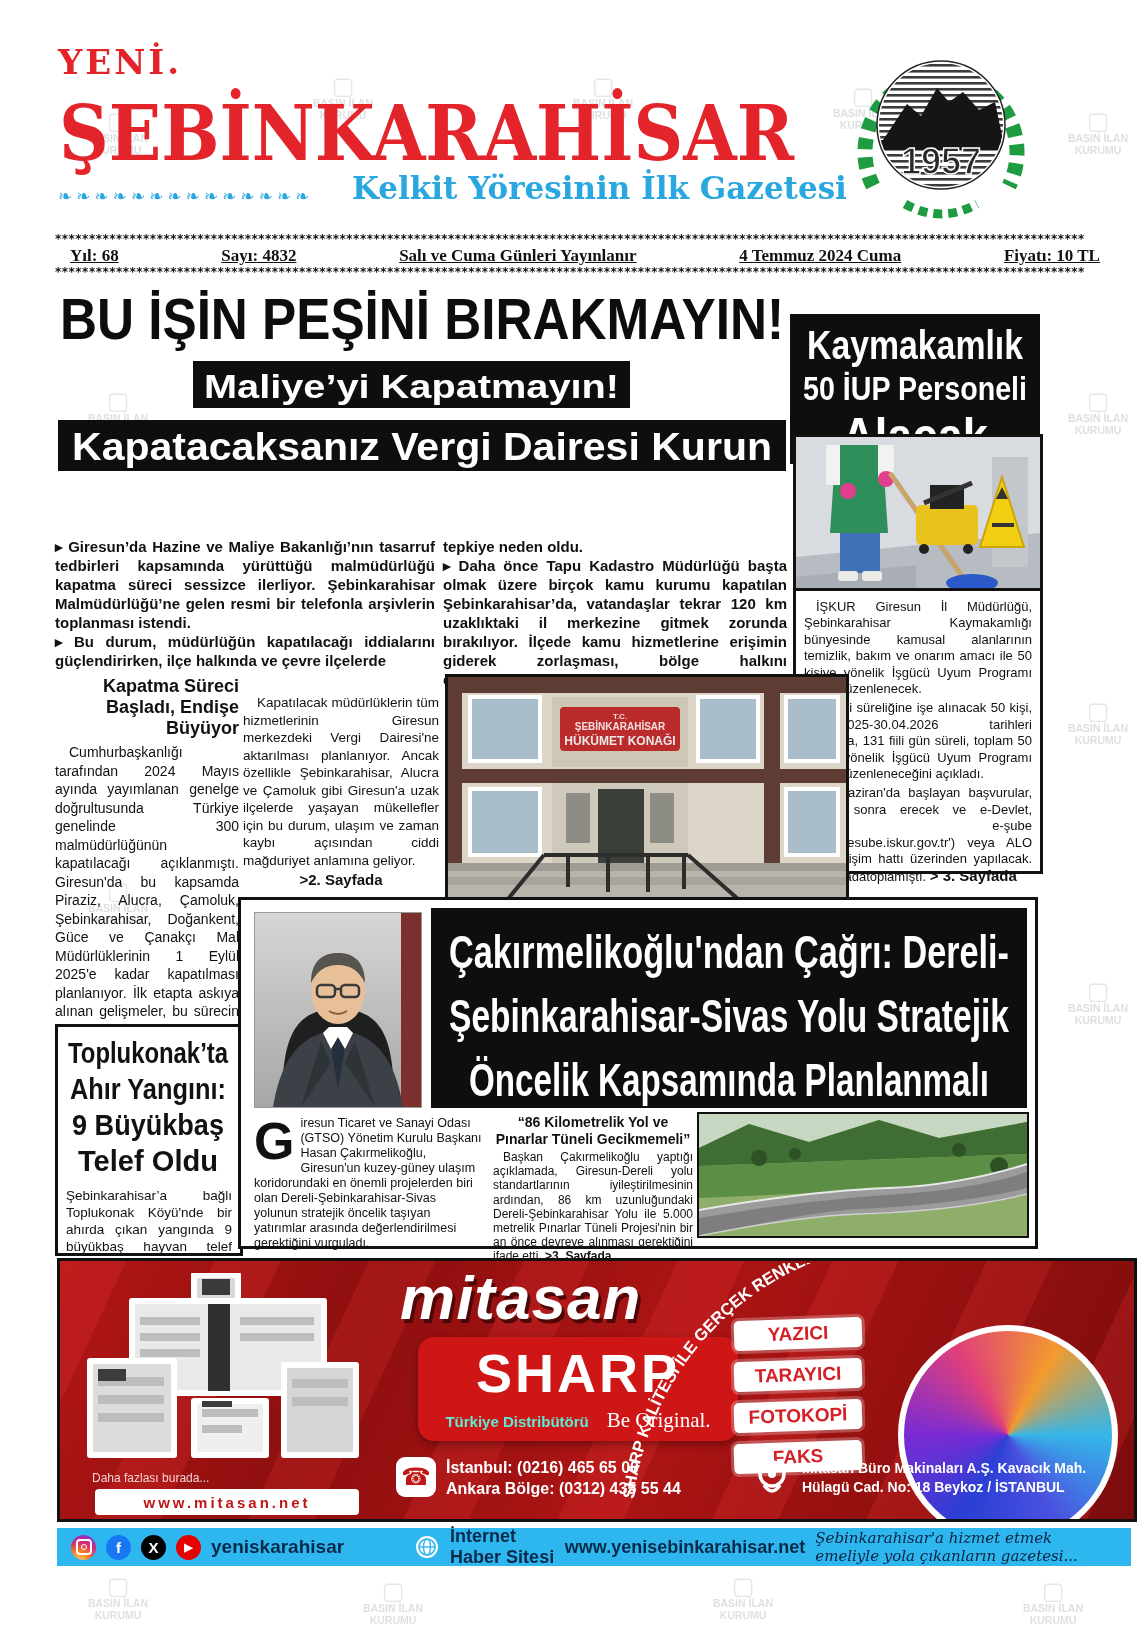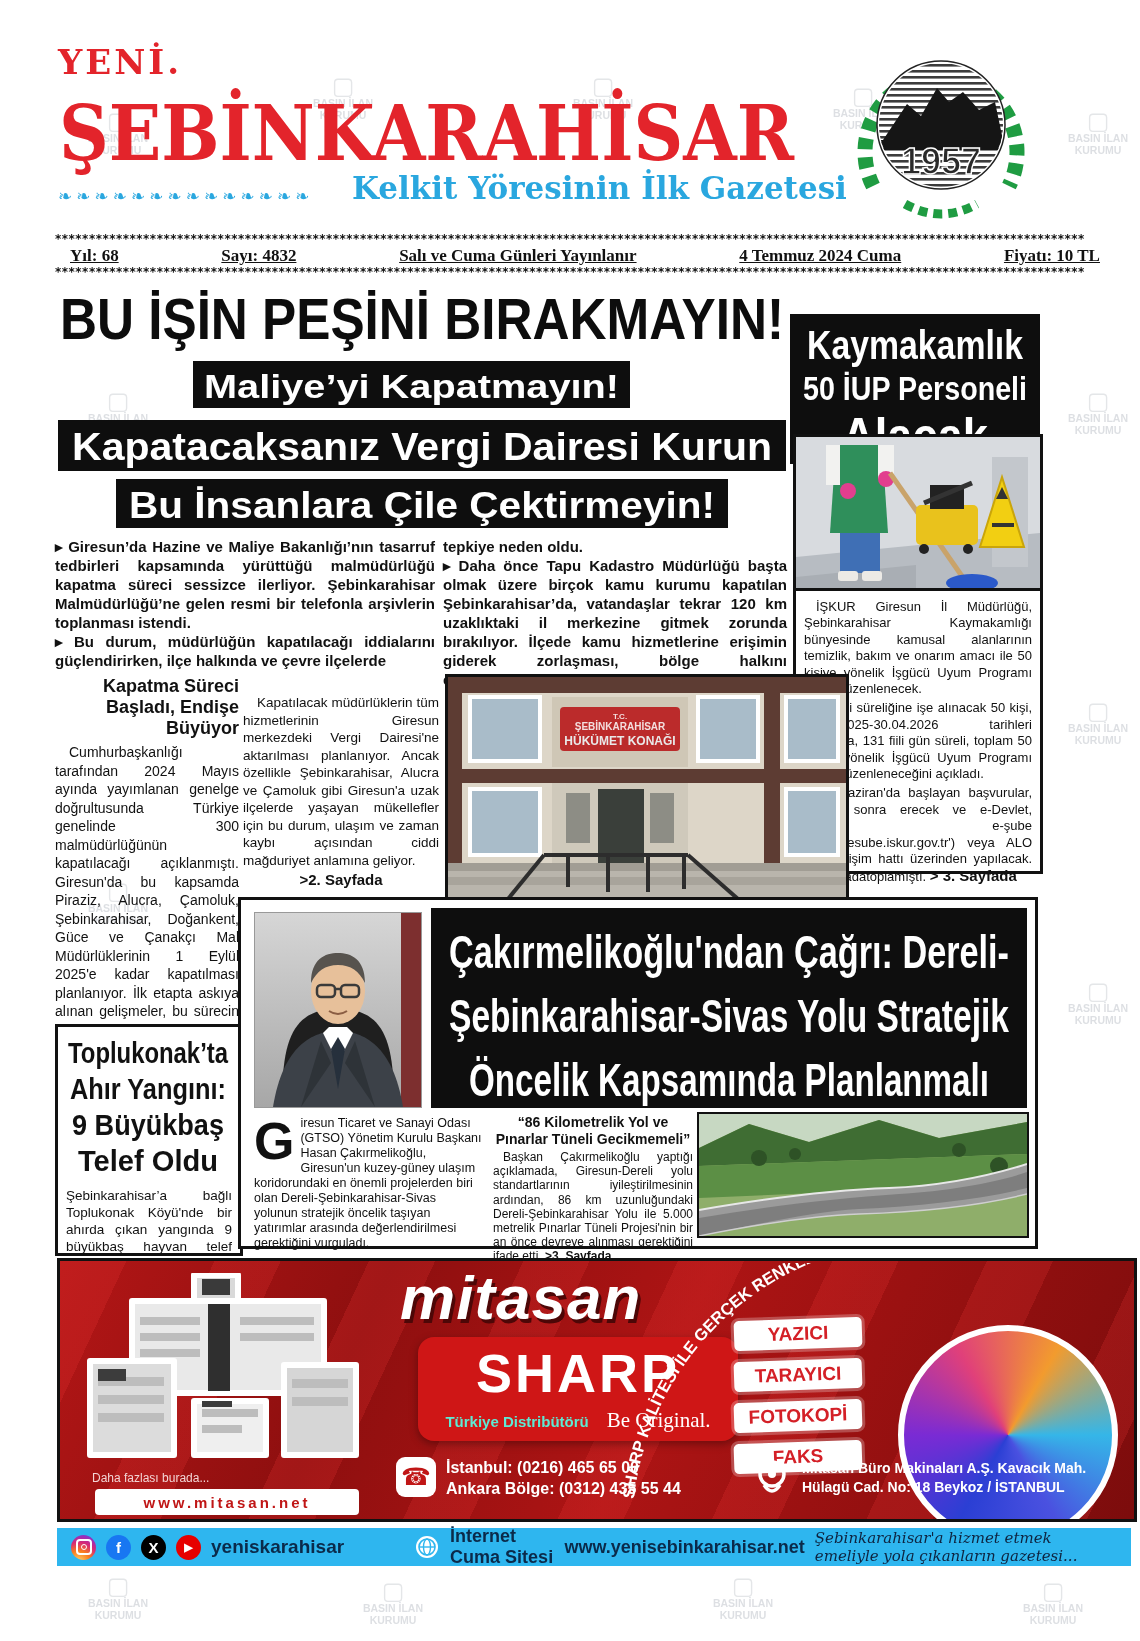--- a/index.html
+++ b/index.html
@@ -140,25 +140,20 @@
     <text class="svt" x="2" y="57" font-size="58" fill="#0d0d0d" textLength="724" lengthAdjust="spacingAndGlyphs">BU İŞİN PEŞİNİ BIRAKMAYIN!</text>
   </svg>
   <div class="abs bbox z" style="left:193px;top:361px;width:437px;height:47px;">
     <svg width="437" height="47">
         <text class="svt" x="11" y="37" font-size="34" fill="#fff" textLength="415" lengthAdjust="spacingAndGlyphs">Maliye’yi Kapatmayın!</text>
       </svg>
   </div>
   <div class="abs bbox z" style="left:58px;top:420px;width:728px;height:51px;">
     <svg width="728" height="51">
         <text class="svt" x="14" y="40" font-size="38" fill="#fff" textLength="700" lengthAdjust="spacingAndGlyphs">Kapatacaksanız Vergi Dairesi Kurun</text>
-      </svg>
-  </div>
-  <div class="abs bbox z" style="left:116px;top:479px;width:612px;height:49px;">
-    <svg width="612" height="49">
-        <text class="svt" x="13" y="39" font-size="37" fill="#fff" textLength="586" lengthAdjust="spacingAndGlyphs">Bu İnsanlara Çile Çektirmeyin!</text>
       </svg>
   </div>
 
   <div class="abs bbox z" style="left:790px;top:282px;width:250px;height:150px;flex-direction:column;margin-top:32px;">
     <svg width="250" height="150">
       <text class="svt" x="17" y="45" font-size="40" fill="#fff" textLength="216" lengthAdjust="spacingAndGlyphs">Kaymakamlık</text>
       <text class="svt" x="13" y="86" font-size="34" fill="#fff" textLength="224" lengthAdjust="spacingAndGlyphs">50 İUP Personeli</text>
       <text class="svt" x="52" y="139" font-size="50" fill="#fff" textLength="146" lengthAdjust="spacingAndGlyphs">Alacak</text>
     </svg>
   </div>
@@ -385,18 +380,18 @@
     <span class="fi fi-fb">f</span>
     <span class="fi fi-x">X</span>
     <span class="fi fi-yt">▶</span>
     <span class="f-handle">yeniskarahisar</span>
     <svg width="26" height="26" viewBox="0 0 26 26" style="margin-left:60px;flex:0 0 auto;">
       <circle cx="13" cy="13" r="11" fill="#fff"></circle>
       <circle cx="13" cy="13" r="8" fill="none" stroke="#2eb6ef" stroke-width="1.6"></circle>
       <ellipse cx="13" cy="13" rx="3.5" ry="8" fill="none" stroke="#2eb6ef" stroke-width="1.4"></ellipse>
       <line x1="5" y1="13" x2="21" y2="13" stroke="#2eb6ef" stroke-width="1.4"></line>
     </svg>
-    <span class="f-label">İnternet Cuma Sitesi</span>
+    <span class="f-label">İnternet Haber Sitesi</span>
     <span class="f-url">www.yenisebinkarahisar.net</span>
     <span class="f-slogan">Şebinkarahisar'a hizmet etmek emeliyle yola çıkanların gazetesi...</span>
   </div>
 
 </div>
 
 </body></html>

